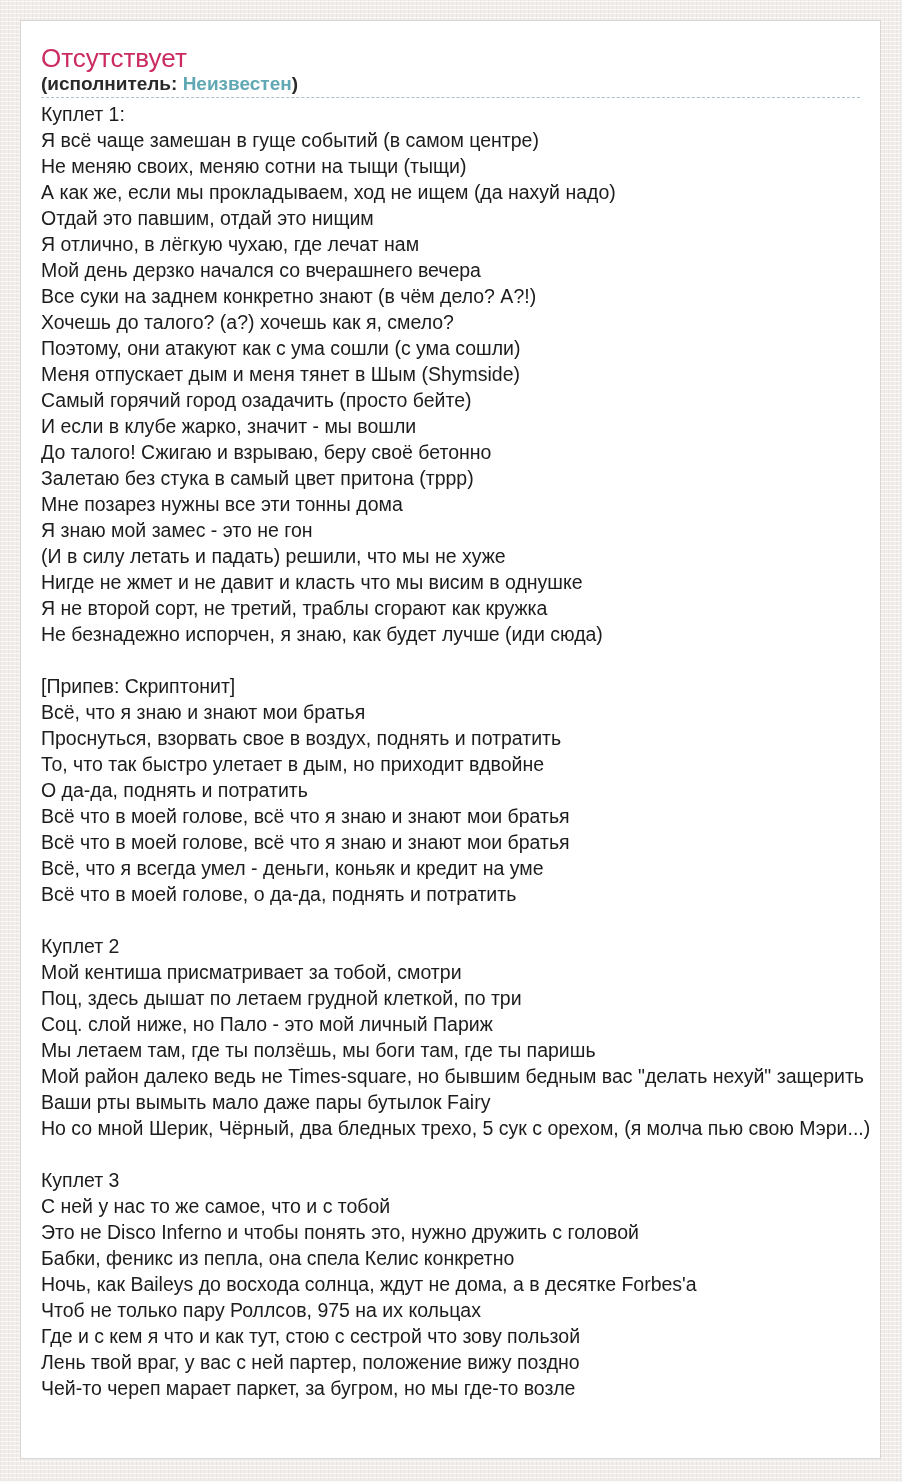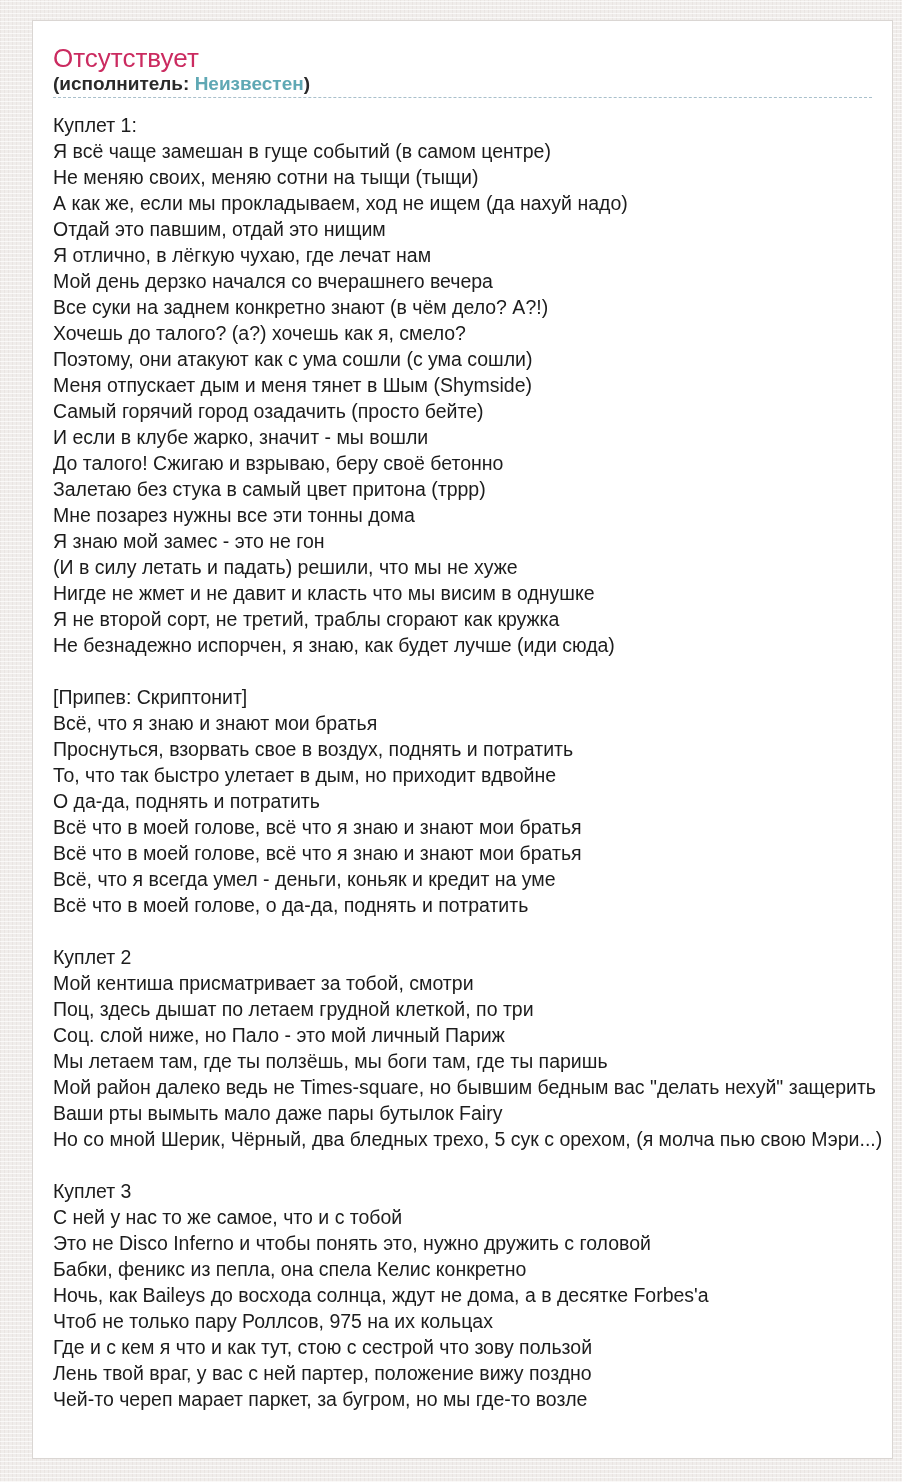--- a/index.html
+++ b/index.html
@@ -10,21 +10,21 @@
     position: relative;
     font-family: "Liberation Sans", sans-serif;
     background-color: #f0edeb;
     background-image:
       repeating-linear-gradient(0deg, rgba(255,255,255,0.65) 0px, rgba(255,255,255,0.65) 1px, transparent 1px, transparent 4px),
       repeating-linear-gradient(90deg, rgba(226,219,216,0.45) 0px, rgba(226,219,216,0.45) 1px, transparent 1px, transparent 4px);
     overflow: hidden;
   }
   .card {
     position: absolute;
-    left: 32px;
+    left: 20px;
     top: 20px;
     width: 861px;
     height: 1439px;
     background: var(--card-bg, #ffffff);
     border: 1px solid #dad6d3;
     padding: 22px 20px 0 20px;
     overflow: visible;
   }
   .title {
     margin: 0;
@@ -43,21 +43,21 @@
     color: var(--link-color, #5fa8b4);
     text-decoration: none;
     cursor: pointer;
   }
   .separator {
     border-bottom: 1px dashed var(--sep-color, #a9c0cc);
     margin-top: 2px;
     height: 0;
   }
   .lyrics {
-    margin-top: 14px;
+    margin-top: 3px;
     font-size: 19.5px;
     line-height: 26px;
     color: var(--text-color, #1c1c1c);
   }
   .stanza { margin: 0 0 26px 0; }
   .line { white-space: nowrap; }
 </style>
 </head>
 <body style="background-color: rgb(240, 237, 235);">
 

